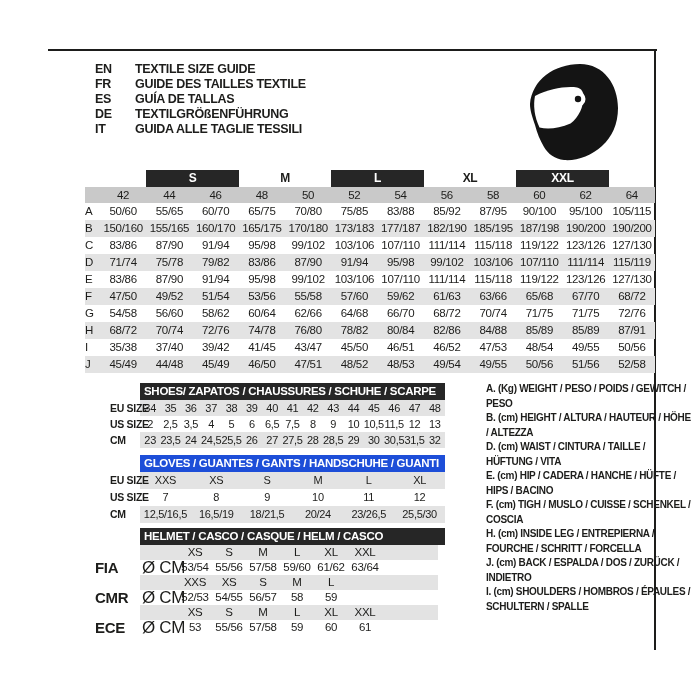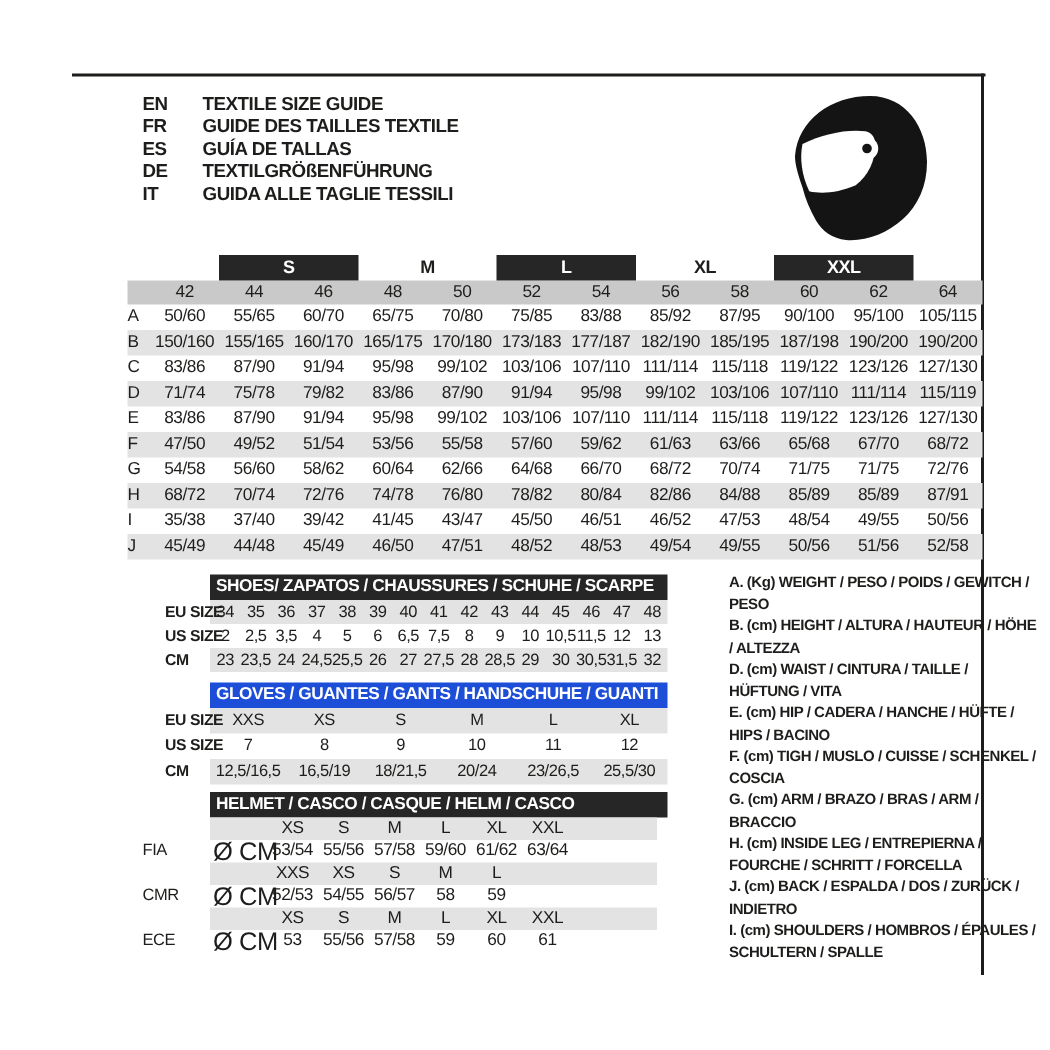--- a/index.html
+++ b/index.html
@@ -48,21 +48,21 @@
   .cols-6{grid-template-columns:repeat(6,1fr);}
   .sec-cell{text-align:center;font-size:11px;line-height:inherit;white-space:nowrap;}
   .sec-row .sec-cell{line-height:16px;}
   .gl .sec-row .sec-cell{line-height:17px;}
 
   
   .hm-row{position:relative;height:15px;}
   .hm-grid{position:absolute;left:45px;top:0;bottom:0;display:grid;grid-template-columns:38px repeat(6,34px);}
   .hm-cell{text-align:center;font-size:11.5px;line-height:15px;white-space:nowrap;}
   .hm-unit{text-align:left;padding-left:2px;font-size:17px;line-height:15px;white-space:nowrap;}
-  .hm-label{position:absolute;left:0;top:0;font-weight:400;font-size:11px;line-height:15px;}
+  .hm-label{position:absolute;left:0;top:0;font-weight:700;font-size:15px;line-height:15px;}
 
   
   #legend{left:452px;top:382px;width:208px;margin-left:34px;}
   .legend-item{font-size:10px;font-weight:700;line-height:14.5px;}
 </style>
 </head>
 <body style="color: rgb(29, 29, 27);">
 
 <div class="abs frame-top"></div>
 <div class="abs frame-right"></div>
@@ -459,17 +459,16 @@
       </div>
     </div>
 </div>
 
 <div class="abs" id="legend">
     <div class="legend-item">A. (Kg) WEIGHT / PESO / POIDS / GEWITCH / PESO</div>
     <div class="legend-item">B. (cm) HEIGHT / ALTURA / HAUTEUR / HÖHE / ALTEZZA</div>
     <div class="legend-item">D. (cm) WAIST / CINTURA / TAILLE / HÜFTUNG / VITA</div>
     <div class="legend-item">E. (cm) HIP / CADERA / HANCHE / HÜFTE / HIPS / BACINO</div>
     <div class="legend-item">F. (cm) TIGH / MUSLO / CUISSE / SCHENKEL / COSCIA</div>
-    <div class="legend-item">G. (cm) ARM / BRAZO / BRAS / ARM / BRACCIO</div>
     <div class="legend-item">H. (cm) INSIDE LEG / ENTREPIERNA / FOURCHE / SCHRITT / FORCELLA</div>
     <div class="legend-item">J. (cm) BACK / ESPALDA / DOS / ZURÜCK / INDIETRO</div>
     <div class="legend-item">I. (cm) SHOULDERS / HOMBROS / ÉPAULES / SCHULTERN / SPALLE</div>
   </div>
 
 </body></html>

